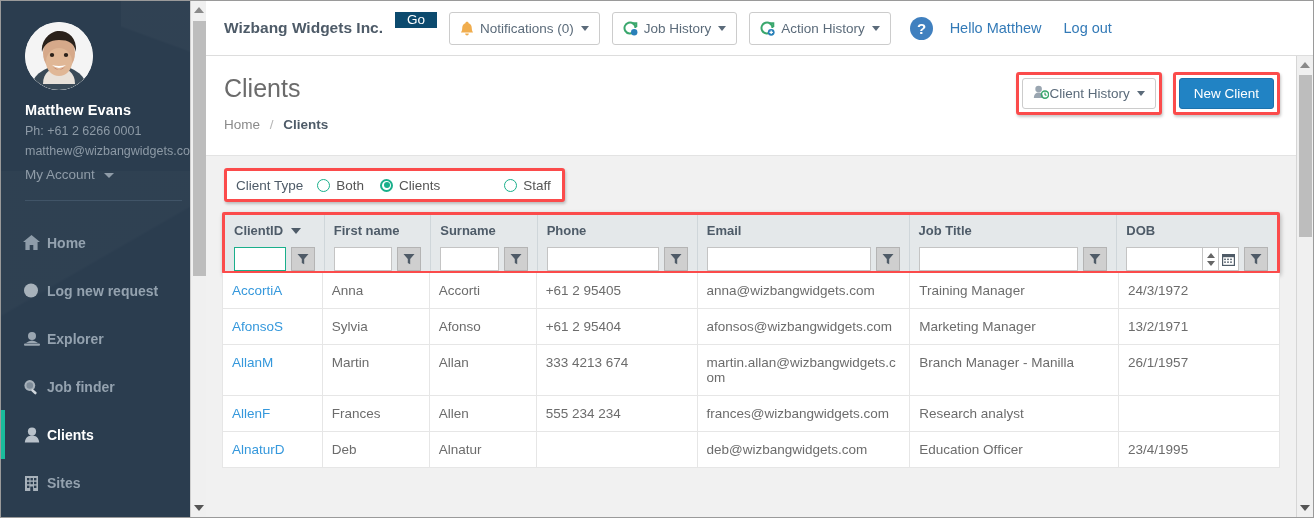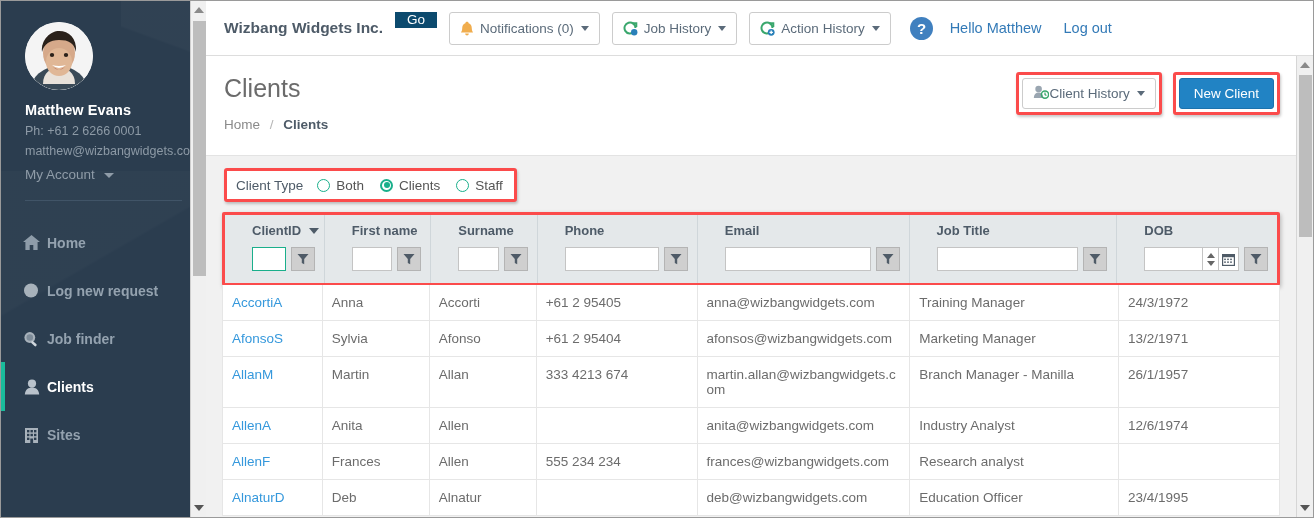--- a/index.html
+++ b/index.html
@@ -126,38 +126,38 @@
     font-family:"Liberation Sans", sans-serif; display:flex; align-items:center;
   }
 
   
   .filter-zone { padding:12px 0 0 18px; }
   .ct-hl { border:3px solid #fb4b4b; border-radius:3px; background:#fff; display:inline-flex;
            box-shadow:1px 2px 3px rgba(0,0,0,0.22); }
   .ct-inner { display:flex; align-items:center; height:28px; padding:0 9px; }
   .ct-label { font-weight:normal; color:#4e5b68; font-size:13.5px; margin-right:14px; }
   .radio-opt { display:flex; align-items:center; margin-right:16px; cursor:pointer; }
-  .radio-opt:last-child { margin-right:2px; }
+  .radio-opt:last-child { margin-right:2px;margin-left:48px; }
   .rdo { width:13px; height:13px; border-radius:50%; border:1.5px solid #1aaf8b;
          margin-right:6px; display:flex; align-items:center; justify-content:center; background:#fff; }
   .rdo.sel { border-width:2px; }
   .rdo.sel .dot { width:6px; height:6px; border-radius:50%; background:#1aaf8b; }
   .radio-opt span { font-size:13.5px; color:#555; }
 
   
   .table-zone { padding:10px 16px 0 16px; position:relative; }
   .thead-hl {
     border:3px solid #fb4b4b; border-radius:2px; box-shadow:1px 2px 4px rgba(0,0,0,0.25);
     background:#e4e8ea;
   }
   table.grid { width:100%; border-collapse:collapse; table-layout:fixed; background:#fff; }
   table.grid th {
     background:#e4e8ea; text-align:left; vertical-align:top;
-    padding:8px 0 0 27px; font-size:13px; color:#4e5b68; font-weight:bold;
-    border-right:1px solid #cfd6da; height:68px;
+    padding:8px 0 0 9px; font-size:13px; color:#4e5b68; font-weight:bold;
+    border-right:1px solid #cfd6da; height:56px;
   }
   table.grid th:last-child { border-right:none; }
   .th-label { display:flex; align-items:center; }
   .sort-caret {
     display:inline-block; width:0; height:0; margin-left:8px;
     border-left:5px solid transparent; border-right:5px solid transparent;
     border-top:6px solid #4e5b68;
   }
   .filter-row { display:flex; align-items:center; margin-top:9px; padding-right:9px; }
   .filter-row input {
@@ -251,20 +251,30 @@
 
       <div class="nav-item">
         <span class="nav-ico">
           <svg width="17" height="15" viewBox="0 0 17 15">
               <circle cx="8" cy="7.5" r="7" fill="#a8b2bb"></circle>
             </svg>
         </span>
         <span>Log new request</span>
       </div>
 
+      <div class="nav-item">
+        <span class="nav-ico">
+          <svg width="18" height="15" viewBox="0 0 18 15">
+            <circle cx="9" cy="5" r="4" fill="#9aa6b1"></circle>
+            <path d="M3 12 Q9 7 15 12 Z" fill="#9aa6b1"></path>
+            <rect x="1" y="12.5" width="16" height="2.2" rx="1" fill="#9aa6b1"></rect>
+          </svg>
+        </span>
+        <span>Explorer</span>
+      </div>
 
       <div class="nav-item">
         <span class="nav-ico">
           <svg width="17" height="16" viewBox="0 0 17 16">
             <circle cx="6.8" cy="6.5" r="5.4" fill="#a8b2bb"></circle>
             <circle cx="6.8" cy="6.5" r="3.3" fill="#7d8b98"></circle>
             <rect x="9.4" y="9.6" width="6.4" height="2.6" rx="1.2" fill="#cfd6dc" transform="rotate(42 9.4 9.6)"></rect>
           </svg>
         </span>
         <span>Job finder</span>
@@ -595,29 +605,20 @@
               <tr>
                 <td><a>AllanM</a></td>
                 <td>Martin</td>
                 <td>Allan</td>
                 <td>333 4213 674</td>
                 <td>martin.allan@wizbangwidgets.com</td>
                 <td>Branch Manager - Manilla</td>
                 <td>26/1/1957</td>
               </tr>
               <tr>
-                <td><a>AllenA</a></td>
-                <td>Anita</td>
-                <td>Allen</td>
-                <td></td>
-                <td>anita@wizbangwidgets.com</td>
-                <td>Industry Analyst</td>
-                <td>12/6/1974</td>
-              </tr>
-              <tr>
                 <td><a>AllenF</a></td>
                 <td>Frances</td>
                 <td>Allen</td>
                 <td>555 234 234</td>
                 <td>frances@wizbangwidgets.com</td>
                 <td>Research analyst</td>
                 <td></td>
               </tr>
               <tr>
                 <td><a>AlnaturD</a></td>

